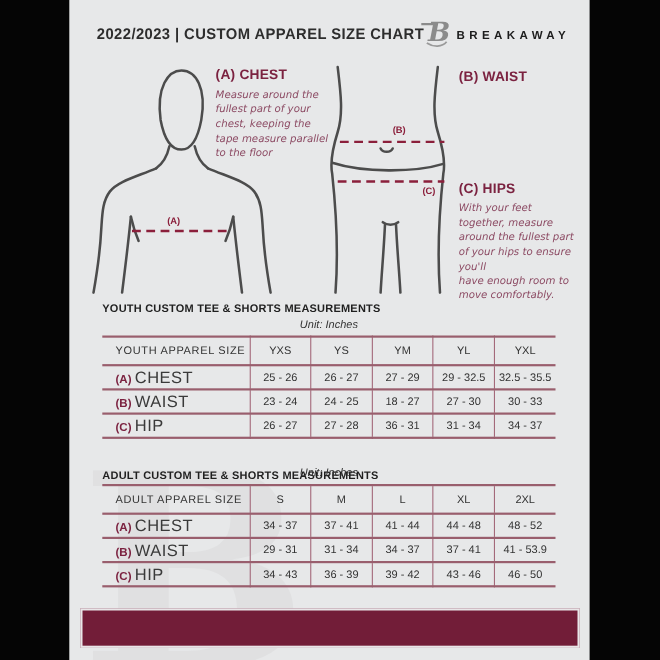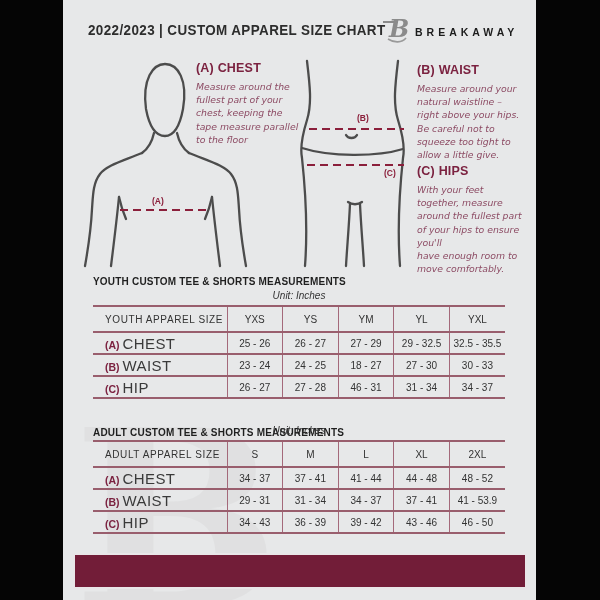--- a/index.html
+++ b/index.html
@@ -103,26 +103,20 @@
     <div class="abs marker m-b">(B)</div>
     <div class="abs marker m-c">(C)</div>
 
     <div class="abs g-head g-chest-h">(A) CHEST</div>
     <div class="abs g-para g-chest-p">Measure around the
 fullest part of your
 chest, keeping the
 tape measure parallel
 to the floor</div>
     <div class="abs g-head g-waist-h">(B) WAIST</div>
-    <div class="abs g-para g-waist-p">Measure around your
-natural waistline –
-right above your hips.
-Be careful not to
-squeeze too tight to
-allow a little give.</div>
     <div class="abs g-head g-hips-h">(C) HIPS</div>
     <div class="abs g-para g-hips-p">With your feet
 together, measure
 around the fullest part
 of your hips to ensure
 you'll
 have enough room to
 move comfortably.</div>
 
     <div class="abs sec-title t1-title">YOUTH CUSTOM TEE &amp; SHORTS MEASUREMENTS</div>
@@ -158,21 +152,21 @@
         <td>23 - 24</td>
         <td>24 - 25</td>
         <td>18 - 27</td>
         <td>27 - 30</td>
         <td>30 - 33</td>
       </tr>
       <tr>
         <td class="lblcell"><span class="pfx">(C)</span><span class="rowlbl">HIP</span></td>
         <td>26 - 27</td>
         <td>27 - 28</td>
-        <td>46 - 31</td>
+        <td>36 - 31</td>
         <td>31 - 34</td>
         <td>34 - 37</td>
       </tr>
     </tbody>
       </table>
 
     <div class="abs sec-title t2-title">ADULT CUSTOM TEE &amp; SHORTS MEASUREMENTS</div>
     <div class="abs sec-unit t2-unit">Unit: Inches</div>
     <table class="abs tbl t2">
       <colgroup>

